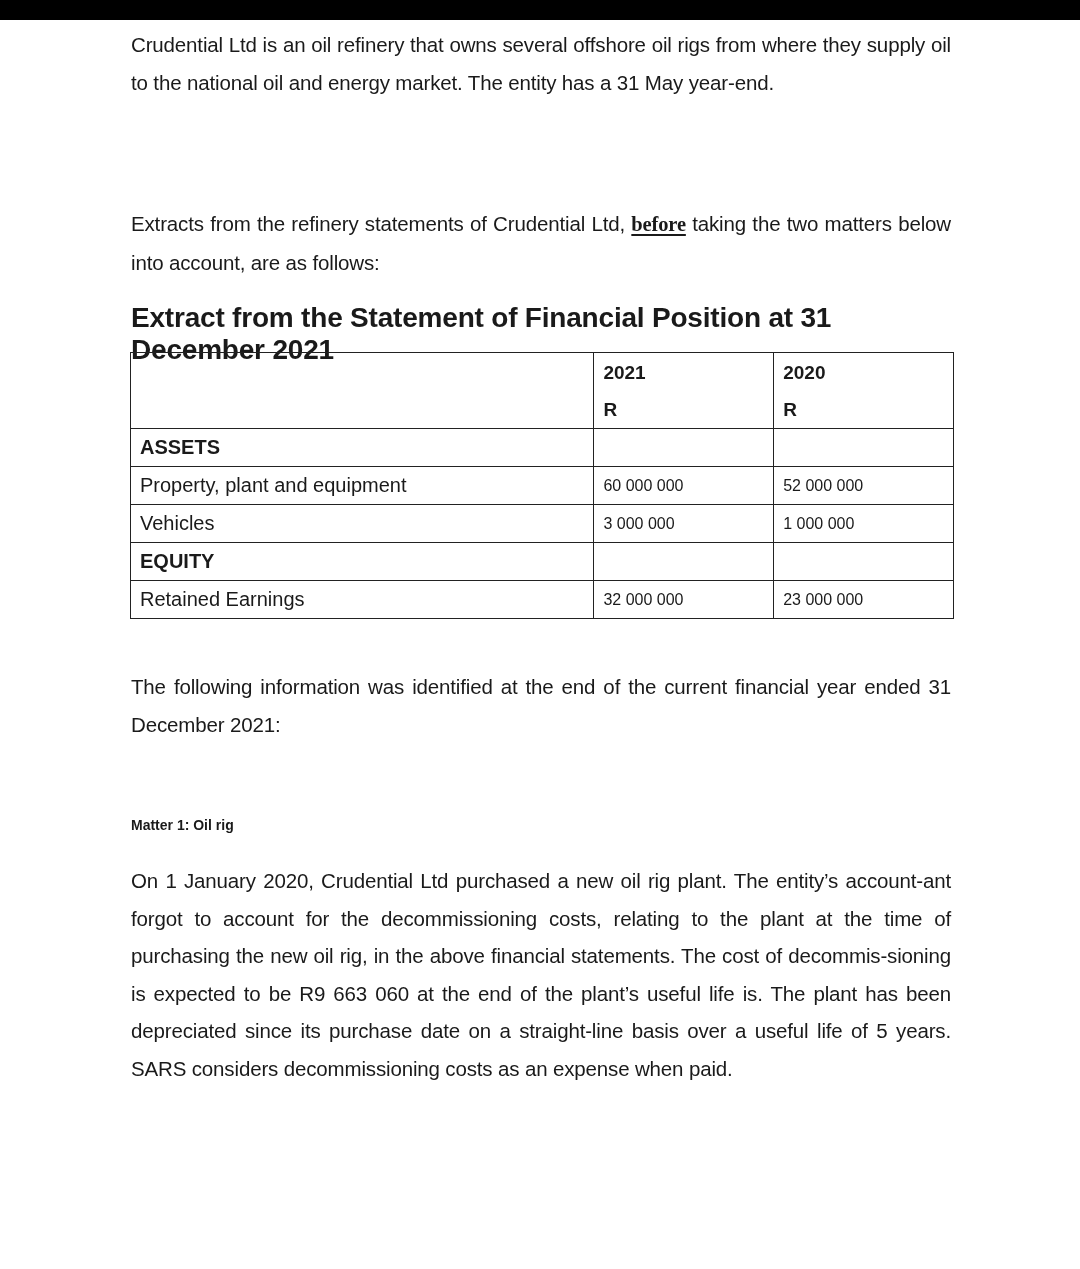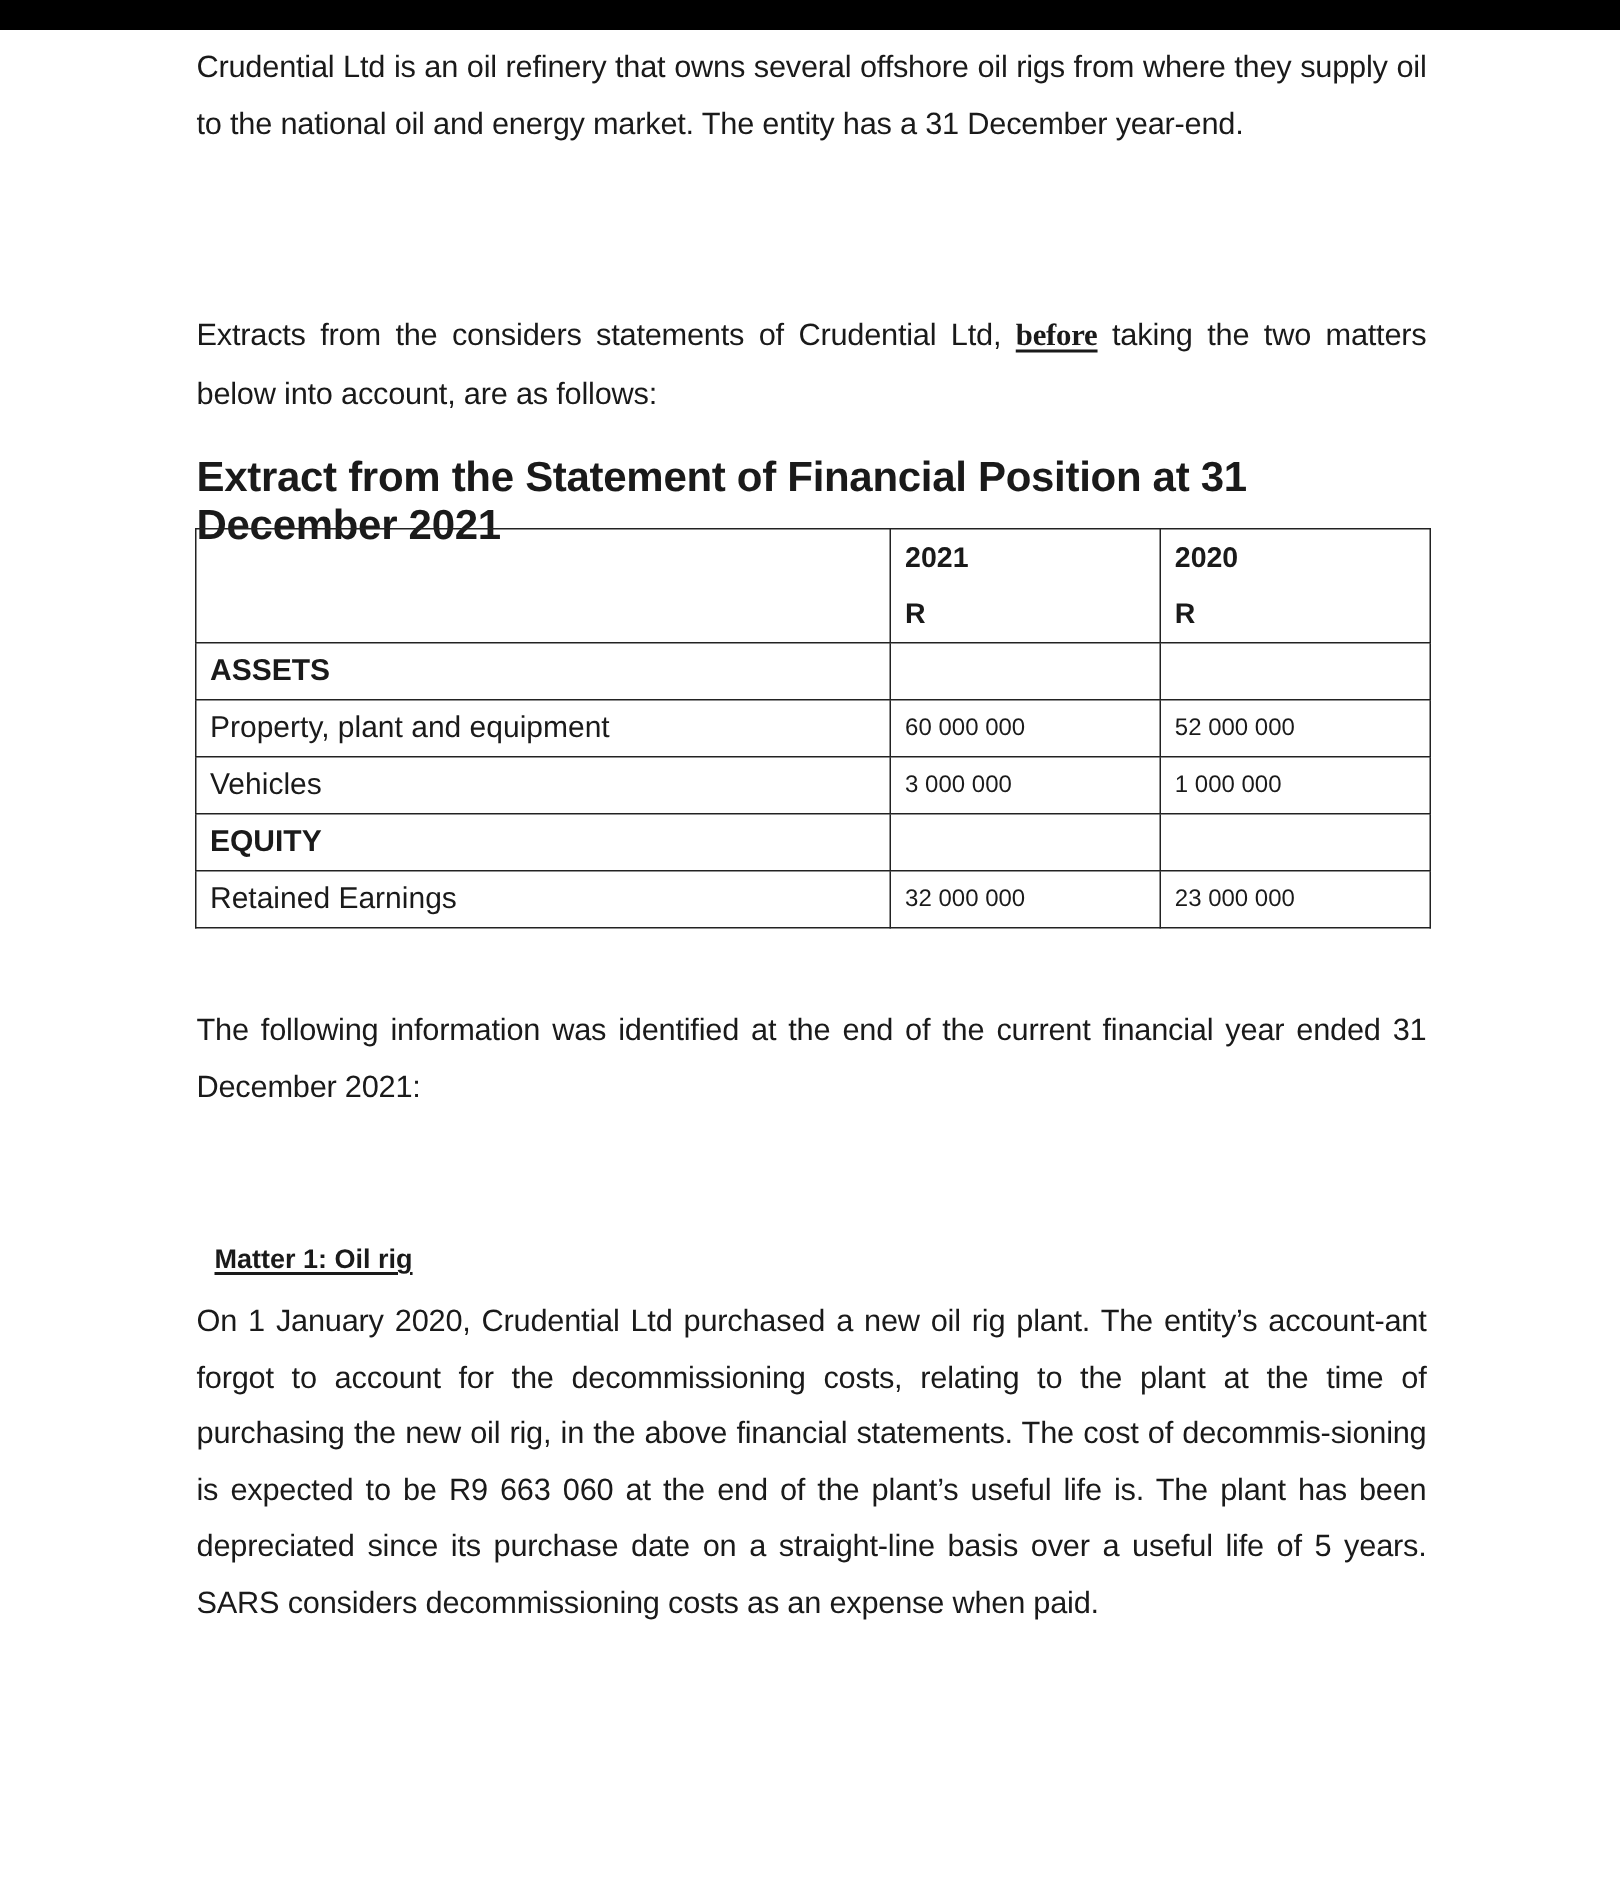--- a/index.html
+++ b/index.html
@@ -49,26 +49,25 @@
       position: absolute;
       left: 0;
       font-size: 28px;
       font-weight: bold;
       margin: 0;
       letter-spacing: -0.2px;
     }
     .matter-heading {
       position: absolute;
       left: 0;
-      font-size: 18px;
+      font-size: 14px;
       font-weight: bold;
-      text-decoration: underline;
       text-decoration-thickness: 2px;
       text-underline-offset: 3px;
-      margin: 12px;
+      margin: 0;
     }
     table.sofp {
       position: absolute;
       left: 130px;
       top: 352px;
       border-collapse: collapse;
       width: 824px;
       font-size: 20px;
     }
     table.sofp td {
@@ -89,23 +88,23 @@
     }
     table.sofp tr.section td.label { font-weight: bold; }
     .col-head-year, .col-head-cur { display: block; }
   </style>
 </head>
 <body>
 
 <div class="top-bar"></div>
 
 <div class="page">
-  <p class="para" style="top:26px;">Crudential Ltd is an oil refinery that owns several offshore oil rigs from where they supply oil to the national oil and energy market. The entity has a 31 December year-end.</p>
+  <p class="para" style="top:26px;">Crudential Ltd is an oil refinery that owns several offshore oil rigs from where they supply oil to the national oil and energy market. The entity has a 31 May year-end.</p>
 
-  <p class="para" style="top:205px;"><span>Extracts from the considers statements of Crudential Ltd, </span><span class="bold-u">before</span><span> taking the two matters below into account, are as follows:</span></p>
+  <p class="para" style="top:205px;"><span>Extracts from the refinery statements of Crudential Ltd, </span><span class="bold-u">before</span><span> taking the two matters below into account, are as follows:</span></p>
 
   <p class="heading" style="top:302px;">Extract from the Statement of Financial Position at 31 December 2021</p>
 
   <p class="para" style="top:668px;">The following information was identified at the end of the current financial year ended 31 December 2021:</p>
 
   <p class="matter-heading" style="top:817px;">Matter 1: Oil rig</p>
 
   <p class="para" style="top:862px;">On 1 January 2020, Crudential Ltd purchased a new oil rig plant. The entity’s account-ant forgot to account for the decommissioning costs, relating to the plant at the time of purchasing the new oil rig, in the above financial statements. The cost of decommis-sioning is expected to be R9 663 060 at the end of the plant’s useful life is. The plant has been depreciated since its purchase date on a straight-line basis over a useful life of 5 years. SARS considers decommissioning costs as an expense when paid.</p>
 </div>
 

